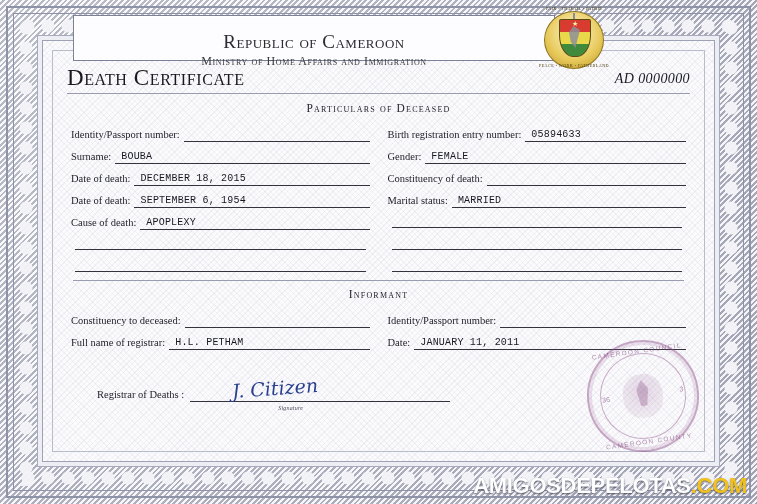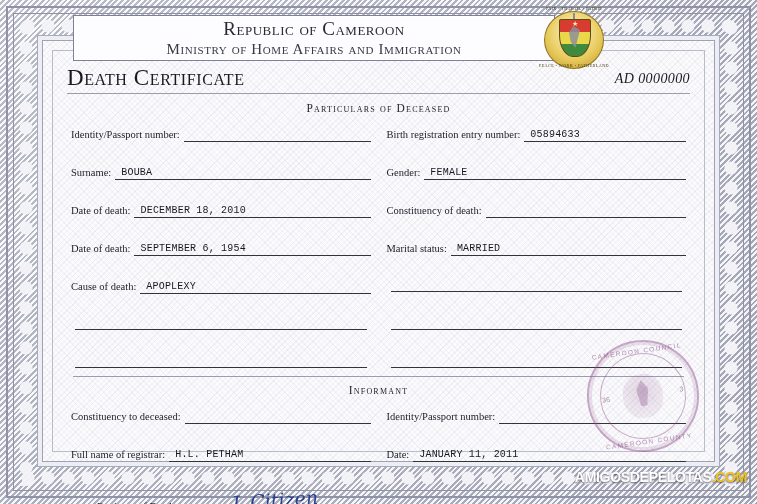--- a/index.html
+++ b/index.html
@@ -94,26 +94,26 @@
     background: #fdfdff;
     border: 1px solid #7d8196;
     box-shadow: inset 0 0 0 1px #ffffff;
     text-align: center;
   }
   #country-title {
     font-family: "Liberation Serif", serif;
     font-size: 19px;
     letter-spacing: .5px;
     color: #2b2b33;
-    margin-top: 2px;
+    margin-top: 15px;
     font-variant: small-caps;
     font-weight: 400;
   }
   #ministry-title {
-    font-size: 15px;
+    font-size: 12px;
     letter-spacing: .6px;
     color: #3a3a44;
     font-variant: small-caps;
     margin-top: 1px;
   }
 
   
   #coat-of-arms {
     position: absolute;
     left: 495px; top: -36px;
@@ -212,21 +212,20 @@
     color: #1d1d27;
     margin: 0 0 6px 0;
   }
 
   .grid {
     display: grid;
     grid-template-columns: 1fr 1fr;
     column-gap: 18px;
     row-gap: 0px;
     padding: 0 6px;
-    gap: 16px;
   }
   .field {
     display: flex;
     align-items: flex-end;
     height: 22px;
     white-space: nowrap;
   }
   .field .label {
     font-size: 10.5px;
     color: #1d1d27;
@@ -350,24 +349,24 @@
     position: absolute;
     left: 14px; top: 6px;
     width: 12px; height: 26px;
     background: rgba(123,60,120,.35);
     clip-path: polygon(50% 0, 100% 35%, 75% 100%, 25% 100%, 0 35%);
   }
 
   
   #watermark {
     position: absolute;
-    right: 10px; bottom: 19px;
+    right: 10px; bottom: 5px;
     font-family: "Liberation Sans", sans-serif;
     font-weight: bold;
-    font-size: 14px;
+    font-size: 22px;
     letter-spacing: -.3px;
     color: #ffffff;
     text-shadow: 0 1px 2px rgba(40,40,60,.75);
   }
   #watermark .accent { color: #f2c21b; }
 </style>
 </head>
 <body>
 
 <div id="certificate">
@@ -422,21 +421,21 @@
           <span class="label">Surname:</span>
           <span class="value">BOUBA</span>
         </div>
 
         <div class="field">
           <span class="label">Gender:</span>
           <span class="value">FEMALE</span>
         </div>
         <div class="field">
           <span class="label">Date of death:</span>
-          <span class="value">DECEMBER 18, 2010</span>
+          <span class="value">DECEMBER 18, 2015</span>
         </div>
 
         <div class="field">
           <span class="label">Constituency of death:</span>
           <span class="value"></span>
         </div>
 
         <div class="field">
           <span class="label">Date of death:</span>
           <span class="value">SEPTEMBER 6, 1954</span>

